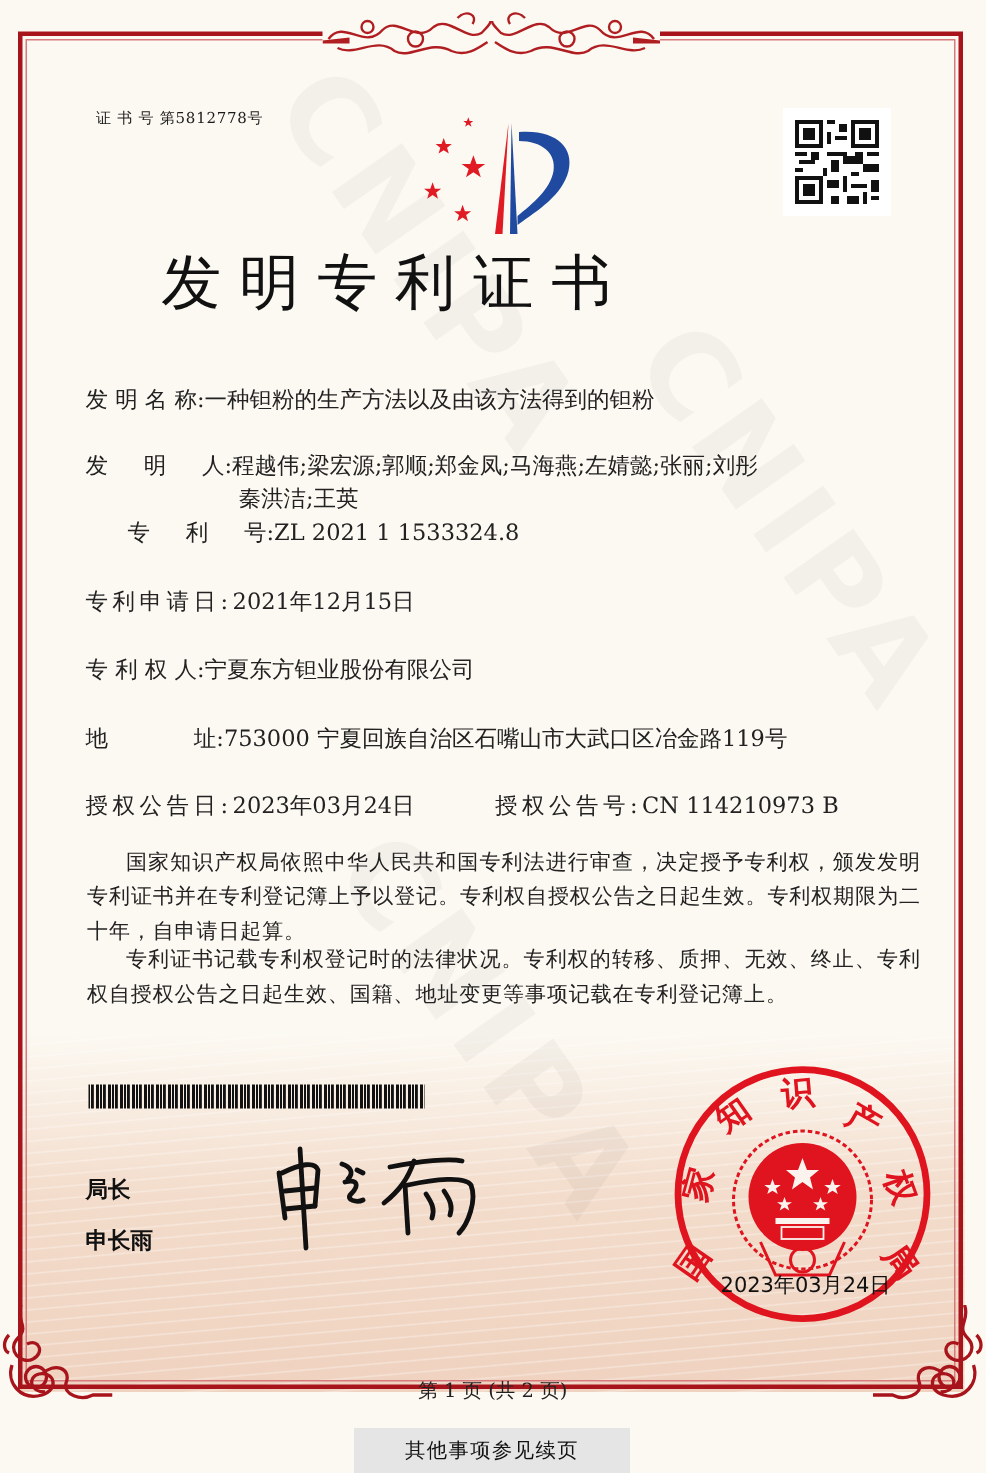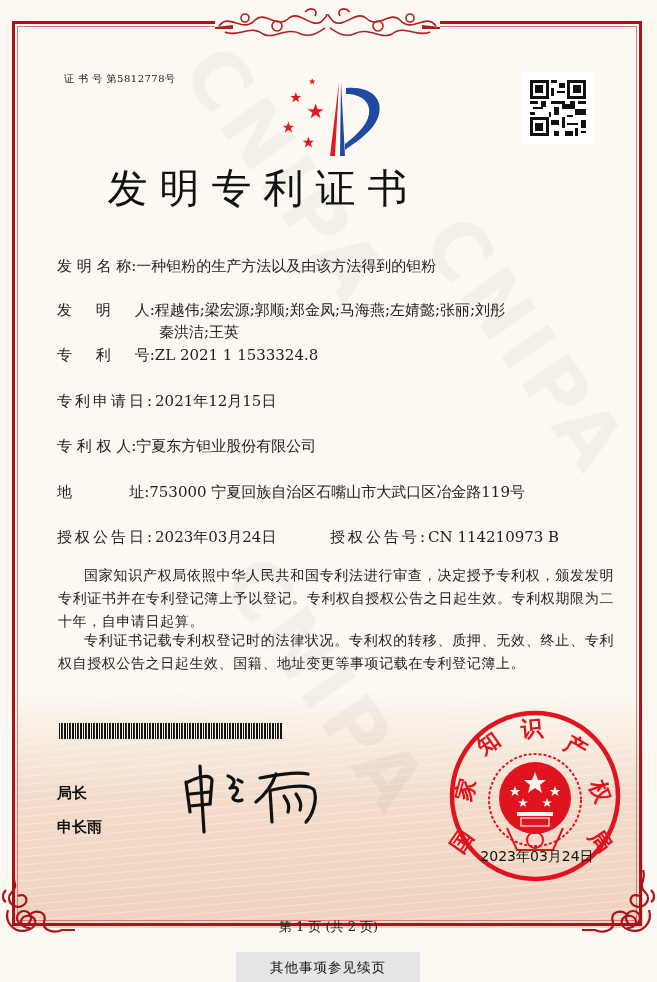--- a/index.html
+++ b/index.html
@@ -195,21 +195,21 @@
     <span class="lbl" style="white-space:pre;">发     明     人:</span><span class="val">程越伟;梁宏源;郭顺;郑金凤;马海燕;左婧懿;张丽;刘彤</span>
   </div>
 
   <div class="field" style="top:257px;">
     <span class="lbl">发 明 名 称:</span><span class="val">一种钽粉的生产方法以及由该方法得到的钽粉</span>
   </div>
   <div class="field" style="top:323px; left:159px;">
     <span class="val">秦洪洁;王英</span>
   </div>
 
-  <div class="field" style="top:346px;">
+  <div class="field" style="top:346px;margin-left:28px;">
     <span class="lbl" style="white-space:pre;">专     利     号:</span><span class="val">ZL 2021 1 1533324.8</span>
   </div>
 
   <div class="field" style="top:392px;">
     <span class="lbl" style="letter-spacing:3px;">专利申请日:</span><span class="val">2021年12月15日</span>
   </div>
 
   <div class="field" style="top:437px;">
     <span class="lbl">专 利 权 人:</span><span class="val">宁夏东方钽业股份有限公司</span>
   </div>

